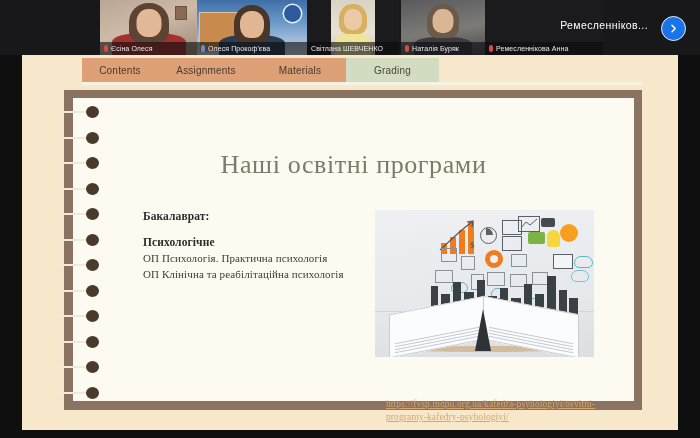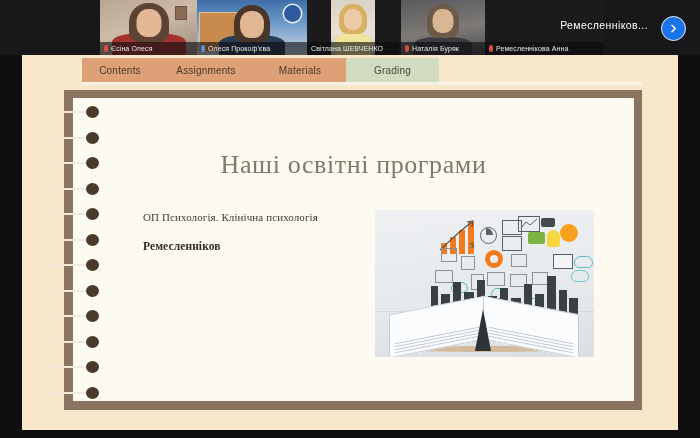--- a/index.html
+++ b/index.html
@@ -192,25 +192,27 @@
     <div id="tabunder"></div>
 
     <div id="pageframe">
       <div id="page">
 
         <div id="slidetitle">Наші освітні програми</div>
 
         <div id="txtcol">
 
           <div class="grp">
-            <div class="gline">ОП Психологія. Клінічна психологія</div>
+            <div class="ghead">Бакалаврат:</div>
           </div>
 
           <div class="grp">
-            <div class="ghead">Ремесленніков</div>
+            <div class="ghead">Психологічне</div>
+            <div class="gline">ОП Психологія. Практична психологія</div>
+            <div class="gline">ОП Клінічна та реабілітаційна психологія</div>
           </div>
 
         </div>
 
         <div id="photo">
           <div class="bk" id="bookbg"></div>
           <div class="bk" id="deskline"></div>
 
           <div class="ico" style="left:64px;top:10px;width:46px;height:34px;">
             <div class="bar" style="left:2px;width:6px;height:11px;"></div>
@@ -278,20 +280,21 @@
           </div>
           <div class="bk" id="bookR">
             <div class="pgl" style="left:6px;top:30px;width:84px;"></div>
             <div class="pgl" style="left:6px;top:33px;width:84px;"></div>
             <div class="pgl" style="left:6px;top:36px;width:84px;"></div>
             <div class="pgl" style="left:6px;top:39px;width:84px;"></div>
           </div>
           <div class="bk" id="spine"></div>
         </div>
 
+        <div id="link">https://fvsp.mdpu.org.ua/kafedra-psyhologiyi/osvitni-programy-kafedry-psyhologiyi/</div>
 
         <div id="spiral"></div>
       <div class="ringwire" style="left: -16px; top: 13px; width: 34px;"></div>
           <div class="ring" style="left: 13px; top: 8px;"></div>
           <div class="ringwire" style="left: -16px; top: 38.5px; width: 34px;"></div>
           <div class="ring" style="left: 13px; top: 33.5px;"></div>
           <div class="ringwire" style="left: -16px; top: 64px; width: 34px;"></div>
           <div class="ring" style="left: 13px; top: 59px;"></div>
           <div class="ringwire" style="left: -16px; top: 89.5px; width: 34px;"></div>
           <div class="ring" style="left: 13px; top: 84.5px;"></div>

